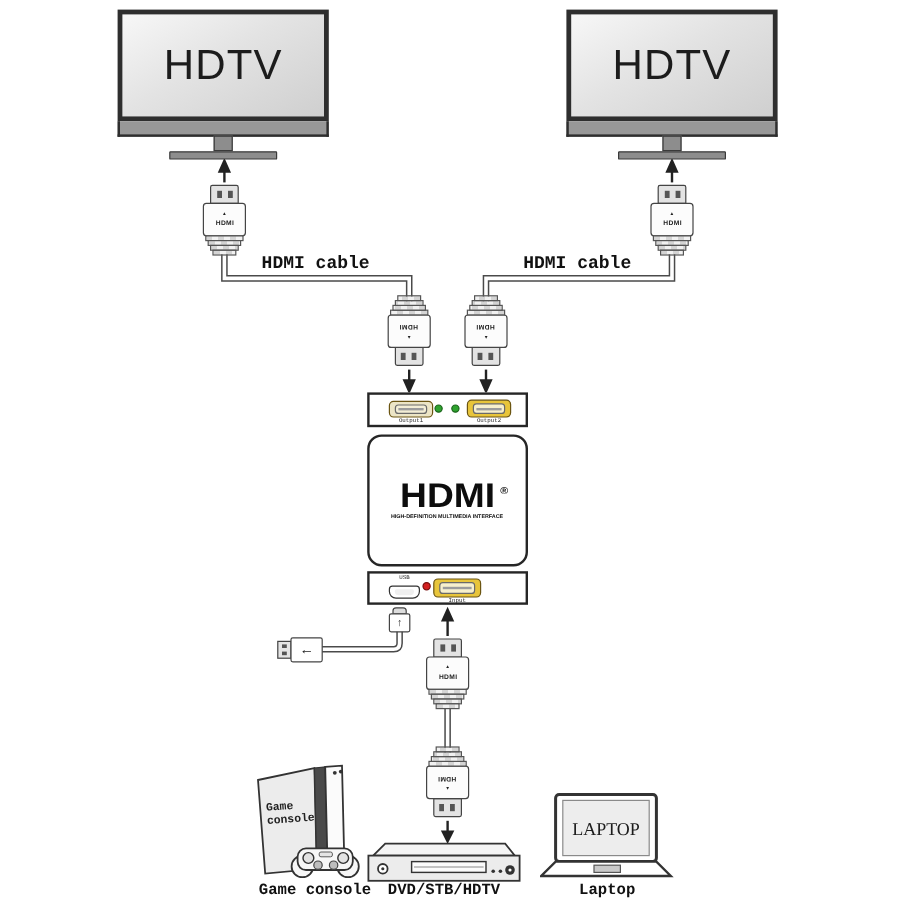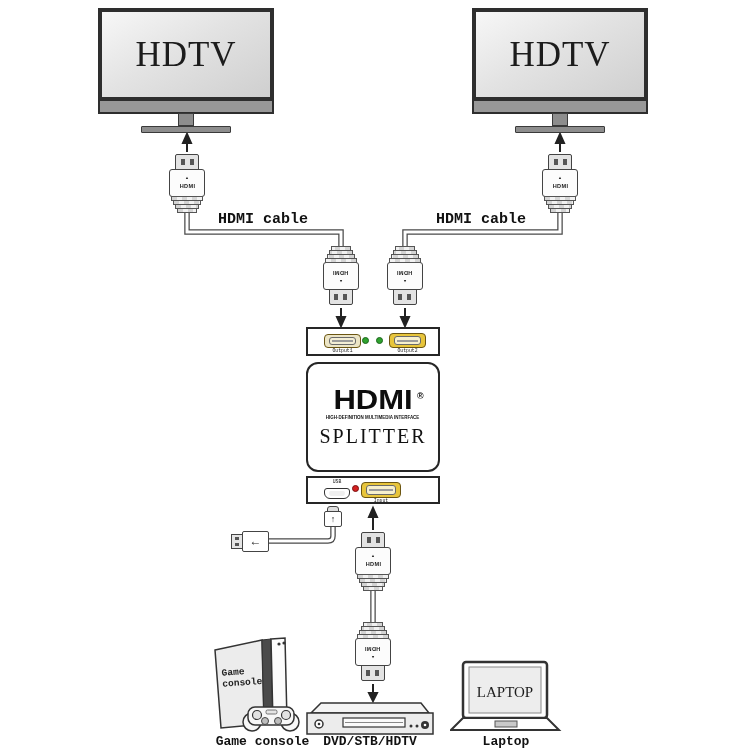--- a/index.html
+++ b/index.html
@@ -7,21 +7,21 @@
   body { font-family:"Liberation Sans", sans-serif; }
   .stage { position:relative; width:750px; height:750px; background:#fff; overflow:hidden; }
 
   
   .wire-layer { position:absolute; left:0; top:0; z-index:1; }
 
   
   .tv { position:absolute; width:176px; z-index:2; }
   .tv-top { height:93px; border:4px solid #2e2e2e; background:linear-gradient(150deg,#f7f7f7 0%,#e3e3e3 45%,#cfcfcf 100%);
             display:flex; align-items:center; justify-content:center; }
-  .tv-label { font-family:Liberation Serif, serif; font-size:35px; color:#1c1c1c; letter-spacing:1px; }
+  .tv-label { font-family:Liberation Sans, sans-serif; font-size:35px; color:#1c1c1c; letter-spacing:1px; }
   .tv-bar { height:13px; background:#989898; border:2px solid #2e2e2e; border-top:none; }
   .tv-neck { width:16px; height:13px; background:#8d8d8d; border:1.5px solid #3a3a3a; margin:-1px auto 0; }
   .tv-base { width:90px; height:7px; background:#8d8d8d; border:1.5px solid #3a3a3a; border-radius:1px; margin:0 auto; }
 
   
   .hdmi { position:absolute; width:36px; display:flex; flex-direction:column; align-items:center; z-index:3; }
   .hdmi .plug { width:24px; height:16px; background:#e3e3e3; border:1.5px solid #444; border-radius:2px 2px 0 0;
                 display:flex; gap:5px; align-items:center; justify-content:center; }
   .hdmi .plug i { width:4px; height:6px; background:#555; }
   .hdmi .bodyc { width:36px; height:28px; background:#fcfcfc; border:1.5px solid #444; border-radius:3px; margin-top:-1px;
@@ -220,21 +220,20 @@
     <div class="tiny" style="left:16px; top:19px; width:37px;">Output1</div>
     <div class="tiny" style="left:81px; top:19px; width:37px;">Output2</div>
   </div>
 
   <div class="splitter-body">
     <div class="hdmi-logo">
       <span>HDMI</span>
       <span class="reg">®</span>
     </div>
     <div class="tagline">HIGH-DEFINITION MULTIMEDIA INTERFACE</div>
-    <div class="splitter-name">SPLITTER</div>
   </div>
 
   <div class="panel" style="left:306px; top:476px; width:134px; height:28px;">
     <div class="tiny" style="left:9px; top:1px; width:40px;">USB</div>
     <div class="mport" style="left:16px; top:10px;">
         <i></i>
       </div>
     <div class="led" style="left:44px; top:7px; background:#d42020; border:1px solid #7a0f0f;"></div>
     <div class="port" style="left:53px; top:4px; width:40px; height:16px; background:#e8c53b;">
       <div class="slot"></div>

